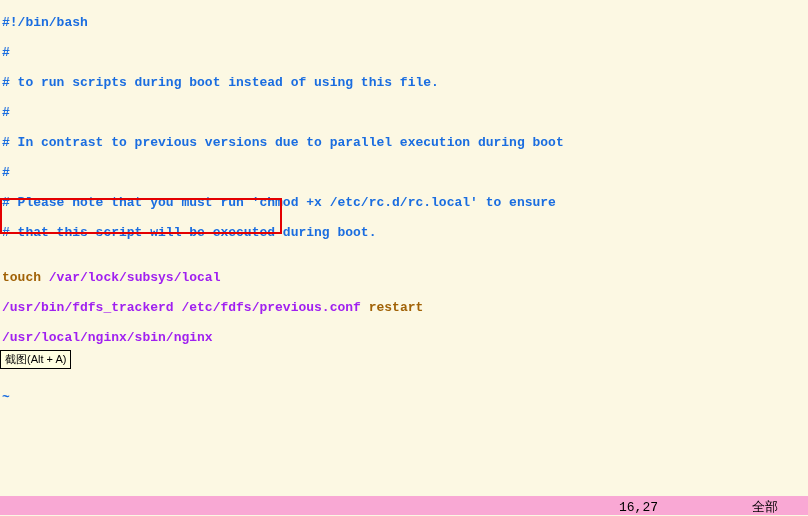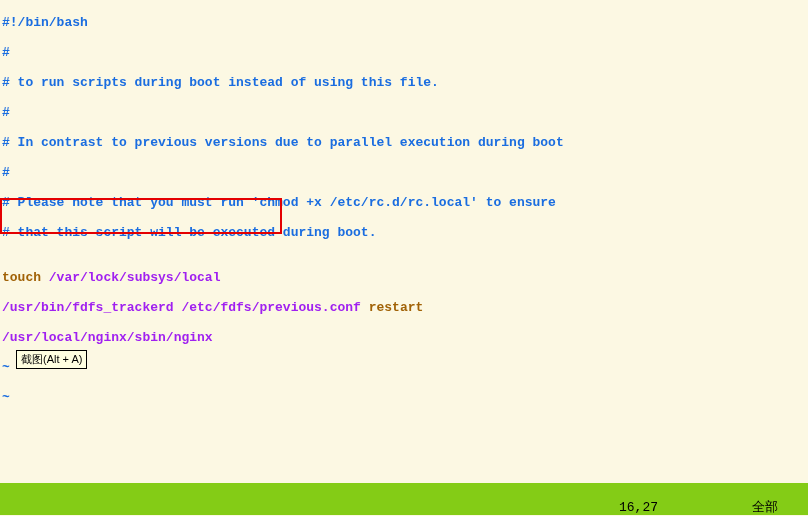--- a/index.html
+++ b/index.html
@@ -37,22 +37,22 @@
     font-weight: normal;
     padding: 1px 4px;
     color: #000;
     white-space: nowrap;
   }
   .status-bar {
     position: absolute;
     bottom: 1px;
     left: 0;
     right: 0;
-    height: 32px;
-    background: #84cc16;
+    height: 19px;
+    background: #f9a8d4;
     font-weight: normal;
     color: #000;
   }
   .status-pos {
     position: absolute;
     right: 150px;
     bottom: 0;
   }
   .status-mode {
     position: absolute;
@@ -91,18 +91,18 @@
 
 
 
 
 
 
 </div>
 
 <div class="highlight-box" id="hl-box" style="left: 0px; top: 198px; width: 278px; height: 32px;"></div>
 
-<div class="tooltip" id="tt" style="left: 0px; top: 350px; margin-left: 16px;">截图(Alt + A)</div>
+<div class="tooltip" id="tt" style="left: 0px; top: 350px;">截图(Alt + A)</div>
 
 <div class="status-bar">
   <span class="status-pos">16,27</span>
   <span class="status-mode">全部</span>
 </div>
 
 </body></html>

